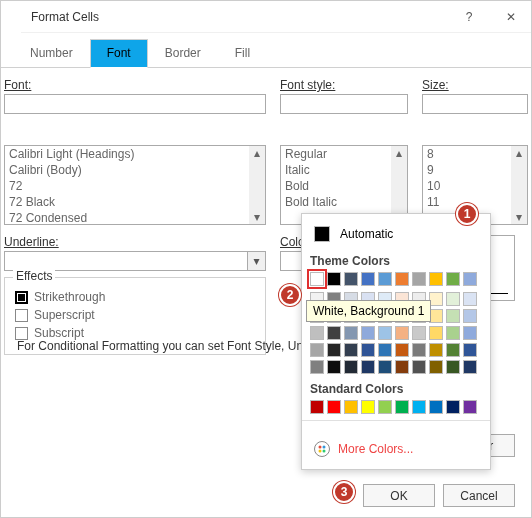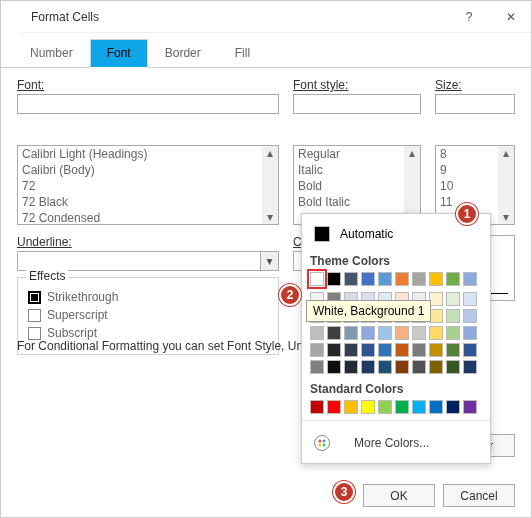--- a/index.html
+++ b/index.html
@@ -5,21 +5,21 @@
   * { box-sizing: border-box; font-family: 'Segoe UI', Tahoma, sans-serif; font-size: 12px; }
   body { margin: 0; background: #fff; width: 532px; height: 518px; overflow: hidden; position: relative; }
   .dialog { width: 532px; height: 518px; border: 1px solid #ccc; position: relative; background: #fff; }
   .titlebar { height: 32px; display: flex; align-items: center; justify-content: space-between; padding: 0 8px 0 10px; border-bottom: 1px solid #f0f0f0; margin-left: 20px; }
   .titlebar .title { color: #333; }
   .titlebar .ctrls { display: flex; gap: 18px; align-items: center; color: #555; }
   .titlebar .ctrl { width: 24px; text-align: center; cursor: pointer; }
   .tabs { display: flex; padding: 6px 12px 0; border-bottom: 1px solid #d0d0d0; }
   .tab { padding: 6px 16px; border: 1px solid transparent; color: #666; cursor: pointer; }
   .tab.active { border: 1px solid #d0d0d0; border-bottom: 1px solid #fff; background: #0ea5e9; color: #000; margin-bottom: -1px; }
-  .body { padding: 10px 16px; position: relative; }
+  .body { padding: 10px 3px; position: relative; }
   .row { display: flex; gap: 14px; }
   .col { display: flex; flex-direction: column; }
   .lbl { color: #333; margin-bottom: 2px; }
   .lbl.u { text-decoration: underline; }
   .inputbox { border: 1px solid #aaa; background: #fff; height: 20px; padding: 0 4px; }
   .listbox { border: 1px solid #aaa; height: 80px; overflow: hidden; background: #fff; position: relative; margin-top: 31px; }
   .listbox .item { padding: 1px 4px; color: #666; }
   .listbox .scroll { position:absolute; right:0; top:0; bottom:0; width:16px; background:#f0f0f0; display:flex; flex-direction:column; justify-content:space-between; align-items:center; color:#666; }
   .dropdown { border: 1px solid #aaa; height: 20px; display: flex; justify-content: flex-end; align-items: center; background: #fff; }
   .dropdown .arrow { width: 18px; height: 100%; border-left: 1px solid #aaa; background: #f0f0f0; display:flex; align-items:center; justify-content:center; color:#555; }
@@ -39,21 +39,21 @@
   .colorpanel { position:absolute; left:300px; top:212px; width:190px; background:#fff; border:1px solid #ccc; box-shadow:0 2px 8px rgba(0,0,0,.2); z-index:10; padding:8px; }
   .auto { display:flex; align-items:center; gap:10px; padding:4px; cursor:pointer; }
   .auto .sw { width:16px; height:16px; background:#000; }
   .sect { font-weight:600; color:#444; margin:8px 0 4px; }
   .swatches { display:flex; flex-wrap:wrap; gap:3px; }
   .sw { width:14px; height:14px; border:1px solid #bbb; cursor:pointer; }
   .sw.sel { outline:2px solid #e03030; outline-offset:1px; }
   .tooltip { position:absolute; left:4px; top:86px; background:#ffffe0; border:1px solid #999; padding:3px 6px; white-space:nowrap; z-index:20; }
   .shades { display:flex; gap:3px; margin-top:6px; }
   .shcol { display:flex; flex-direction:column; gap:3px; }
-  .more { display:flex; align-items:center; gap:24px; margin-top:10px; padding:4px; cursor:pointer; color:#404040; }
+  .more { display:flex; align-items:center; gap:8px; margin-top:16px; padding:4px; cursor:pointer; color:#ef4444; }
   .more .icon { width:16px; height:16px; border-radius:50%; border:1px solid #888; display:flex; align-items:center; justify-content:center; }
   .sep { border-top:1px solid #e0e0e0; margin:6px -8px; }
 
   .badge { position:absolute; width:22px; height:22px; border-radius:50%; background:#c0392b; color:#fff; font-weight:600; display:flex; align-items:center; justify-content:center; z-index:30; border:2px solid #fff; box-shadow:0 0 0 1px #c0392b; }
   .b1 { left:455px; top:202px; }
   .b2 { left:278px; top:283px; }
   .b3 { left:332px; top:480px; }
   .coloropen .arrow { background:#cfe6f7; border:1px solid #5a9bd4; }
 </style>
 </head>

